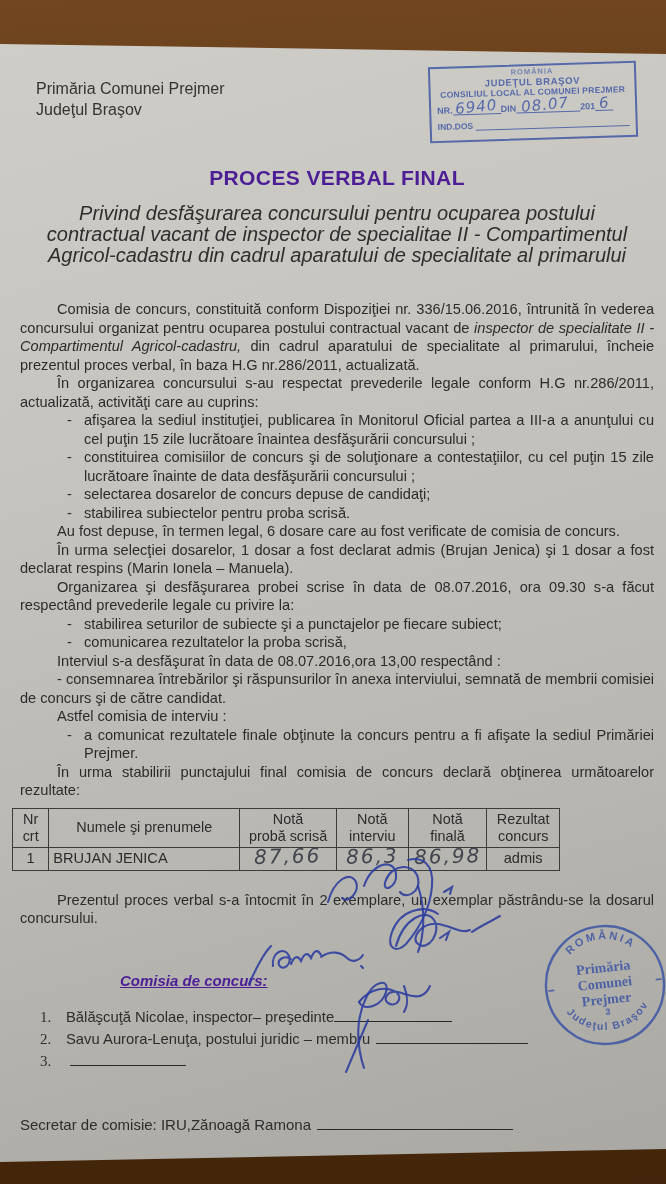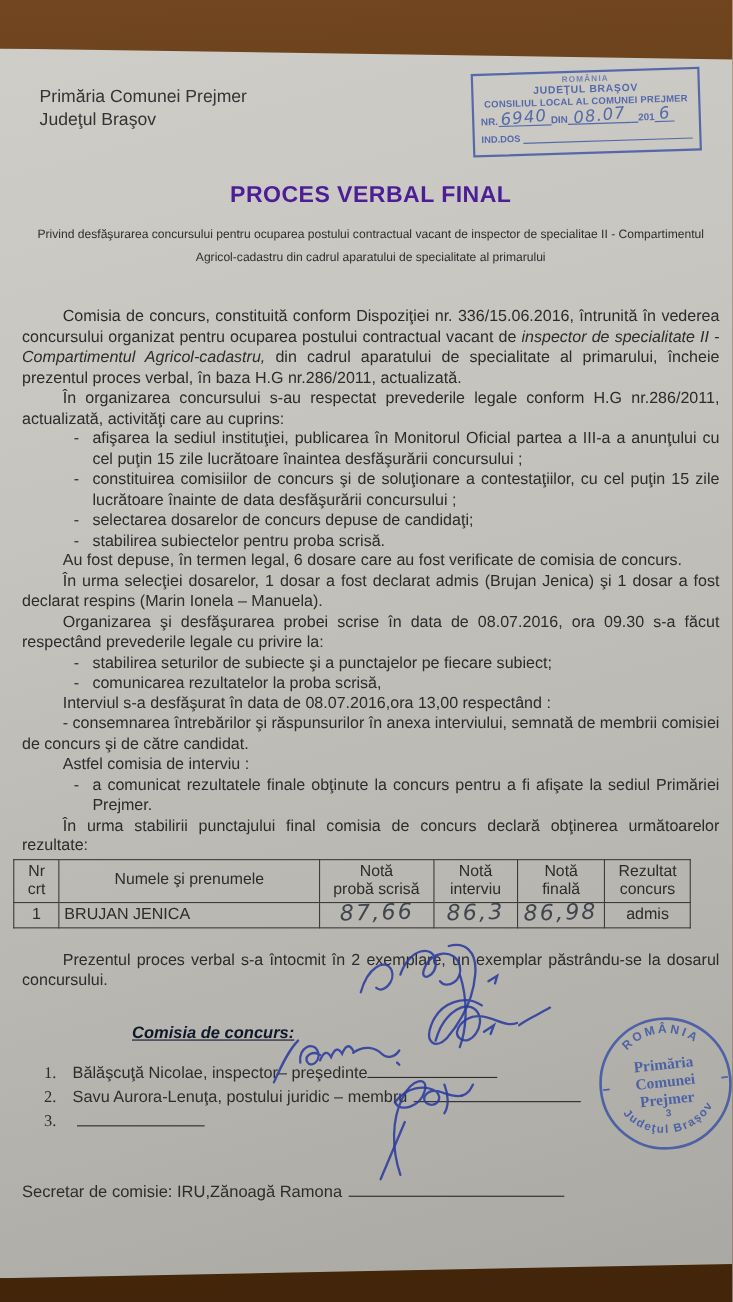--- a/index.html
+++ b/index.html
@@ -39,43 +39,43 @@
     font-family:"DejaVu Sans",sans-serif;font-style:italic;font-weight:400;
     font-size:15px;color:var(--stamp-blue);display:inline-block;
     transform:rotate(-4deg);letter-spacing:1px;line-height:12px;
   }
   .u{border-bottom:1.2px solid var(--stamp-blue);text-align:center;}
   .stamp-row .sp{flex:0 0 6px;border-bottom:1.2px solid var(--stamp-blue);height:2px;}
   .ind-row{display:flex;align-items:flex-end;font-size:8.5px;margin-top:6px;}
   .ind-row .fill{flex:1;border-bottom:1.2px solid var(--stamp-blue);height:2px;margin-left:3px;}
   
   .doc-title{text-align:center;font-size:21px;font-weight:bold;margin-top:46px;letter-spacing:.4px;color:#4c1d95;}
-  .doc-subtitle{text-align:center;font-size:11px;line-height:21px;margin-top:13px;padding:0 14px;color:#2e2e2e;}
+  .doc-subtitle{text-align:center;font-size:20px;line-height:21px;margin-top:13px;padding:0 14px;color:#2e2e2e;font-style:italic;}
   
   .body-text{margin-top:34px;font-size:14.6px;line-height:18.5px;text-align:justify;color:#2c2c2c;}
   .para{text-indent:37px;text-align:justify;}
   .blist{list-style:none;padding-left:45px;}
   .blist li{position:relative;padding-left:19px;text-align:justify;}
   .blist li::before{content:"-";position:absolute;left:2px;}
   
-  table.results{border-collapse:collapse;margin-top:2px;width:616px;margin-left:-8px;}
+  table.results{border-collapse:collapse;margin-top:8px;width:548px;margin-left:-8px;}
   table.results th,table.results td{border:1.6px solid #3c3c3c;font-weight:normal;vertical-align:middle;}
   table.results th{font-size:14.4px;line-height:17px;padding:2px 3px;text-align:center;color:#2c2c2c;}
   table.results td{font-size:14.6px;padding:1px 4px;height:23px;}
   .col-nr{width:44px;}.col-name{width:258px;}.col-s1{width:108px;}.col-s2{width:78px;}.col-s3{width:80px;}.col-res{width:80px;}
   td.c{text-align:center;}
   .grade{
     font-family:"DejaVu Sans",sans-serif;font-style:italic;font-size:20px;
     letter-spacing:2px;color:#40454e;display:inline-block;transform:rotate(-1.5deg);
     line-height:14px;font-weight:400;
   }
   
   .committee-heading{
-    margin-top:30px;margin-left:100px;font-size:15px;font-weight:bold;font-style:italic;
-    text-decoration:underline;color:#0f172a;display:inline-block;
+    margin-top:44px;margin-left:100px;font-size:15px;font-weight:bold;font-style:italic;
+    text-decoration:underline;color:#4c1d95;display:inline-block;
   }
   .members{margin-top:16px;padding-left:20px;font-size:14.8px;line-height:22px;}
   .member{display:flex;align-items:baseline;white-space:nowrap;}
   .member .num{font-family:"Liberation Serif",serif;width:26px;font-size:15px;}
   .sigline{display:inline-block;border-bottom:1.5px solid #2a2a2a;height:13px;}
   .member:nth-child(1) .sigline{width:118px;}
   .member:nth-child(2) .sigline{width:152px;margin-left:6px;}
   .member:nth-child(3) .sigline{width:116px;margin-left:4px;}
   .secretary{margin-top:44px;font-size:15px;display:flex;align-items:baseline;}
   .secretary .sigline{width:196px;margin-left:6px;}

